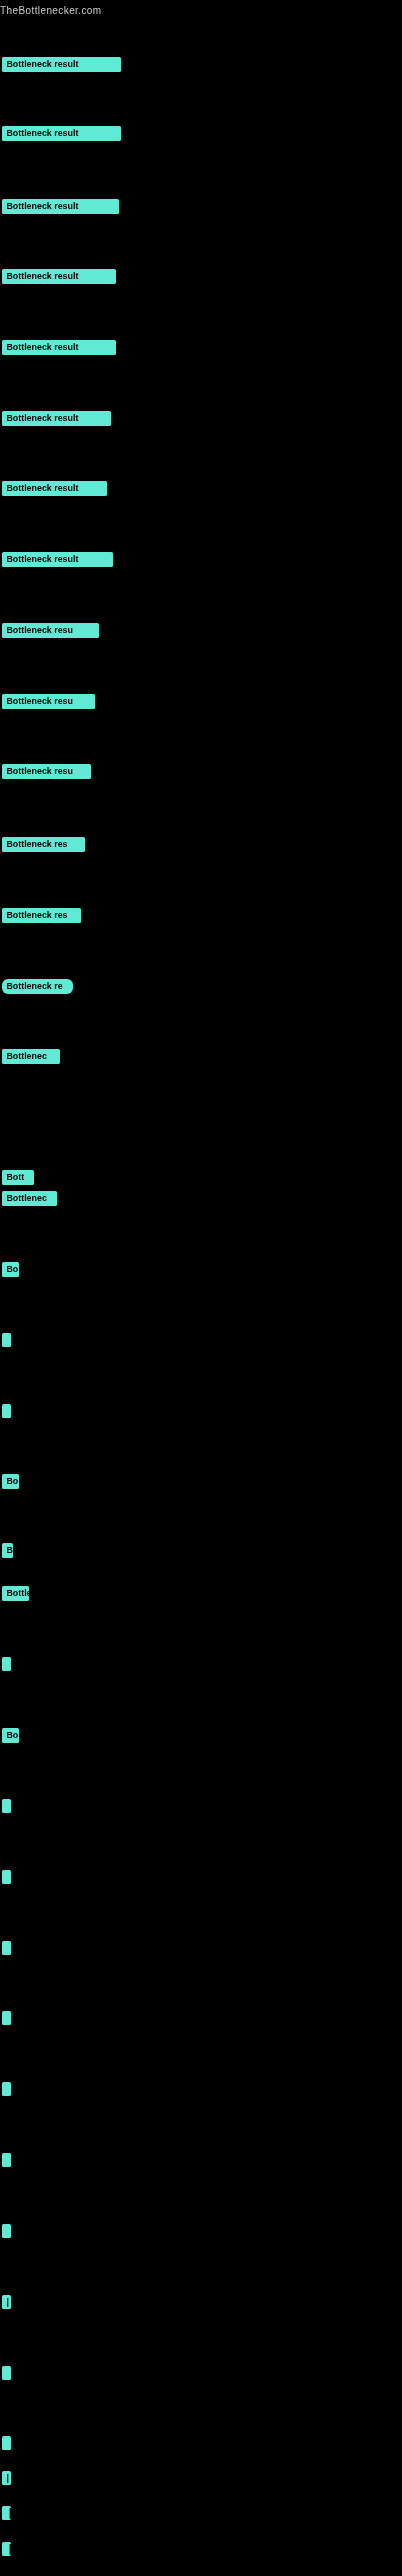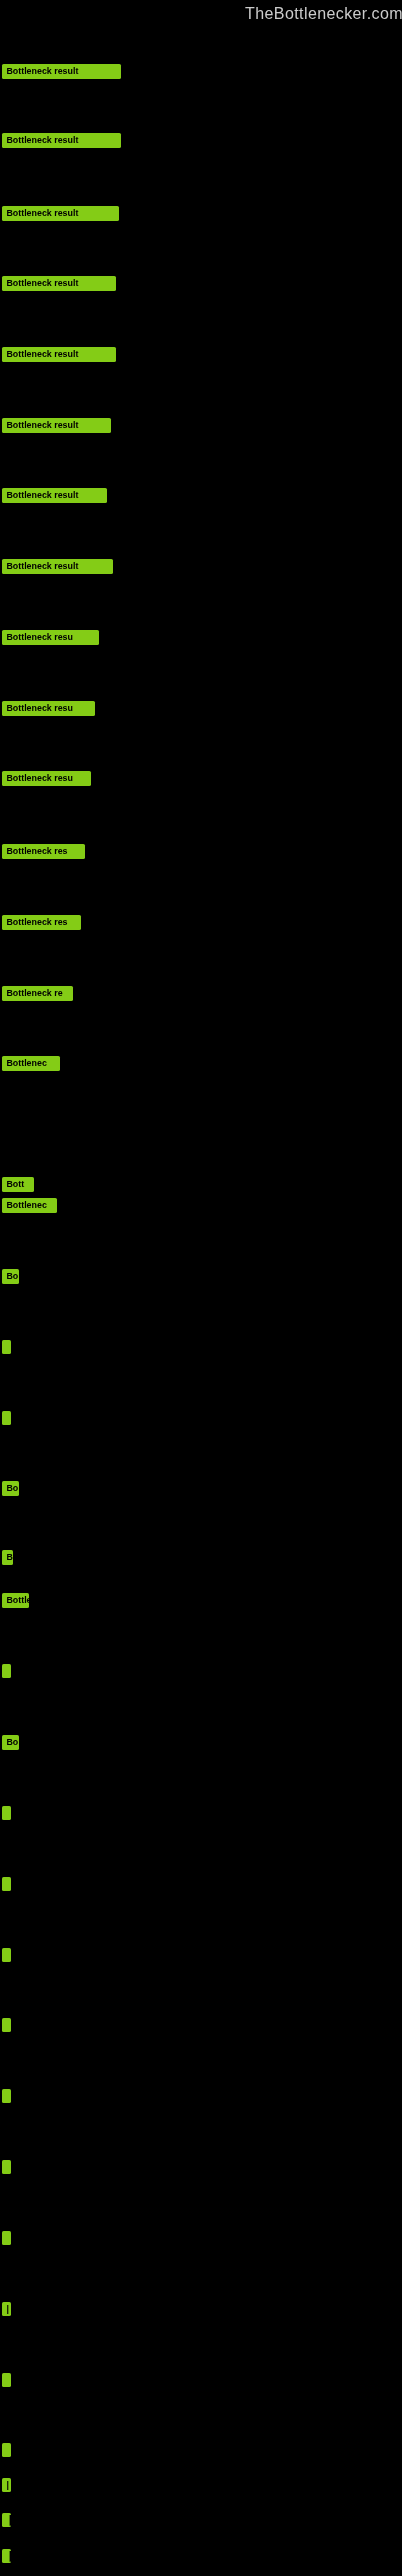--- a/index.html
+++ b/index.html
@@ -4,29 +4,29 @@
   <style>
     * { margin: 0; padding: 0; box-sizing: border-box; }
     body {
       background: #000;
       width: 403px;
       min-height: 2576px;
       font-family: Arial, sans-serif;
       position: relative;
     }
     .site-title {
-      text-align: right;
+      text-align: left;
       color: #ccc;
-      font-size: 16px;
+      font-size: 10px;
       padding: 4.8px 0 3.2px 0;
       letter-spacing: 0.4px;
     }
     .btn {
       display: inline-block;
-      background: #84cc16;
+      background: #5eead4;
       color: #000;
       font-size: 8.9px;
       font-weight: bold;
       padding: 2.4px 4.8px;
       border-radius: 1.6px;
       white-space: nowrap;
       overflow: hidden;
       text-overflow: clip;
       cursor: pointer;
       position: absolute;
@@ -45,21 +45,21 @@
     <div class="btn" style="top: 250px; max-width: 114px; width: 114px;">Bottleneck result</div>
     <div class="btn" style="top: 321px; max-width: 114px; width: 114px;">Bottleneck result</div>
     <div class="btn" style="top: 392px; max-width: 109px; width: 109px;">Bottleneck result</div>
     <div class="btn" style="top: 462px; max-width: 105px; width: 105px;">Bottleneck result</div>
     <div class="btn" style="top: 533px; max-width: 111px; width: 111px;">Bottleneck result</div>
     <div class="btn" style="top: 604px; max-width: 97px; width: 97px;">Bottleneck resu</div>
     <div class="btn" style="top: 675px; max-width: 93px; width: 93px;">Bottleneck resu</div>
     <div class="btn" style="top: 745px; max-width: 89px; width: 89px;">Bottleneck resu</div>
     <div class="btn" style="top: 818px; max-width: 83px; width: 83px;">Bottleneck res</div>
     <div class="btn" style="top: 889px; max-width: 79px; width: 79px;">Bottleneck res</div>
-    <div class="btn" style="top: 960px; max-width: 71px; width: 71px;">Bottleneck re</div>
+    <div class="btn" style="top: 960px; max-width: 71px; width: 71px; border-radius: 6px;">Bottleneck re</div>
     <div class="btn" style="top: 1030px; max-width: 58px; width: 58px;">Bottlenec</div>
     <div class="btn" style="top: 1151px; max-width: 32px; width: 32px;">Bott</div>
     <div class="btn" style="top: 1172px; max-width: 55px; width: 55px;">Bottlenec</div>
     <div class="btn" style="top: 1243px; max-width: 17.7px; width: 17.7px;">Bo</div>
     <div class="btn" style="top: 1455px; max-width: 17.7px; width: 17.7px;">Bo</div>
     <div class="btn" style="top: 1524px; max-width: 11.3px; width: 11.3px;">B</div>
     <div class="btn" style="top: 1567px; max-width: 43px; width: 27px;">Bottle</div>
     <div class="btn" style="top: 1709px; max-width: 17.7px; width: 17.7px;">Bo</div>
     <div class="btn" style="top: 1314px; width: 8px; height: 14.5px;"></div>
     <div class="btn" style="top: 1385px; width: 8px; height: 14.5px;"></div>

